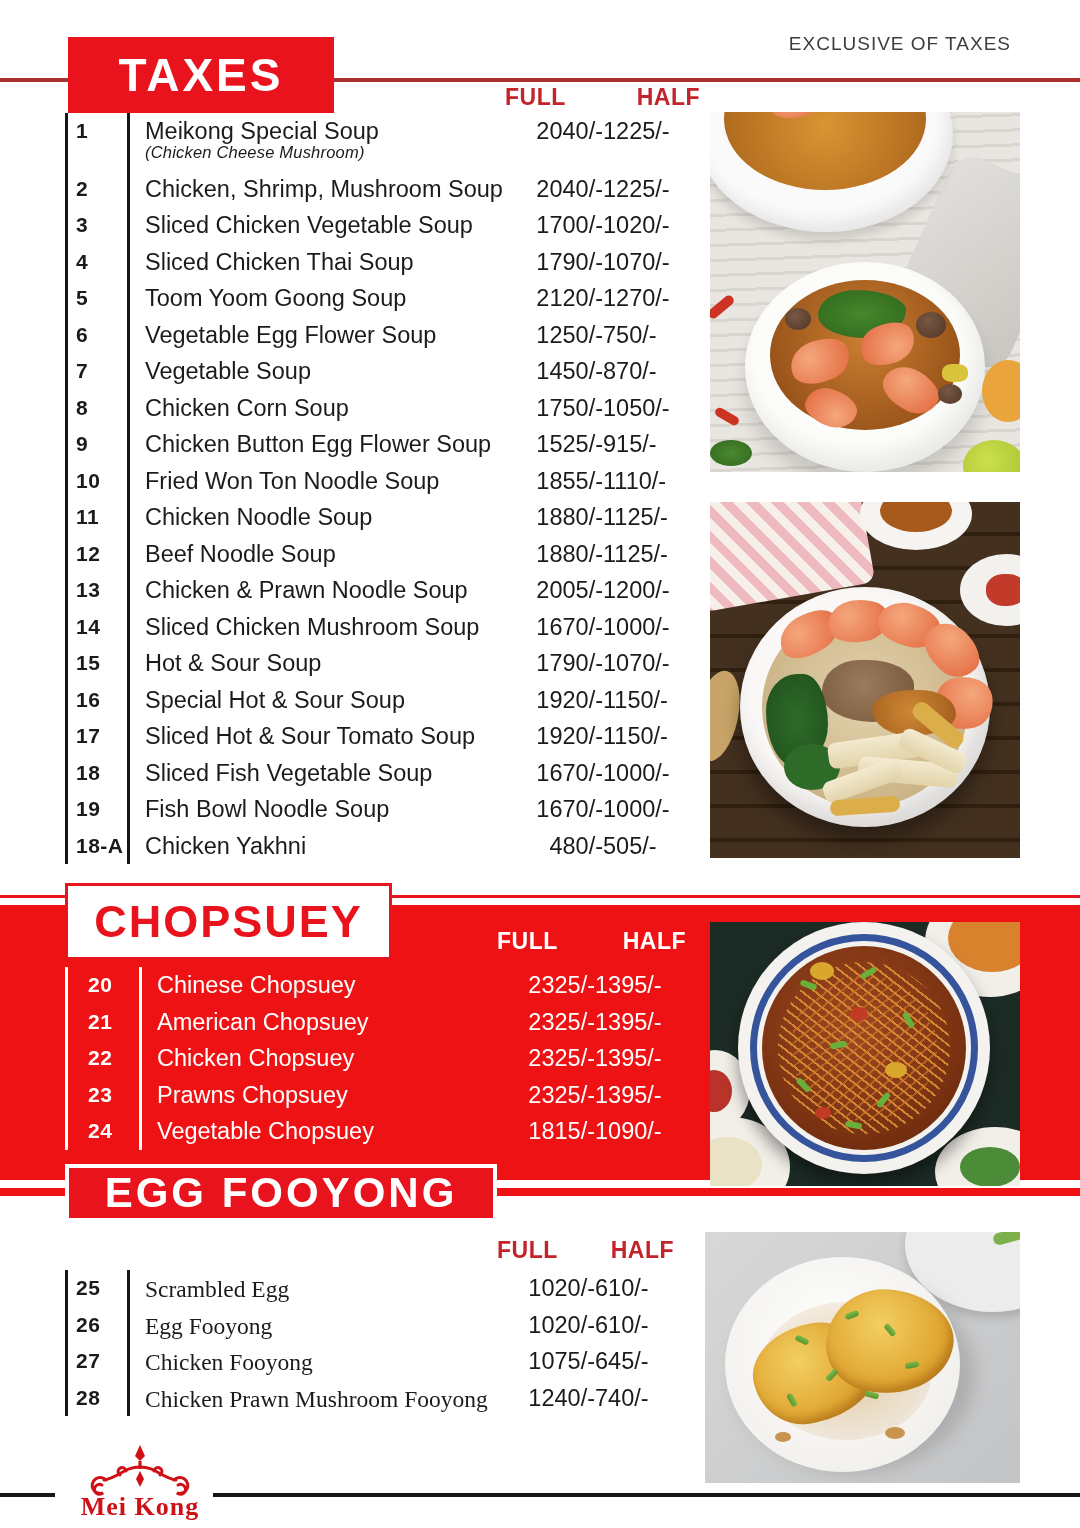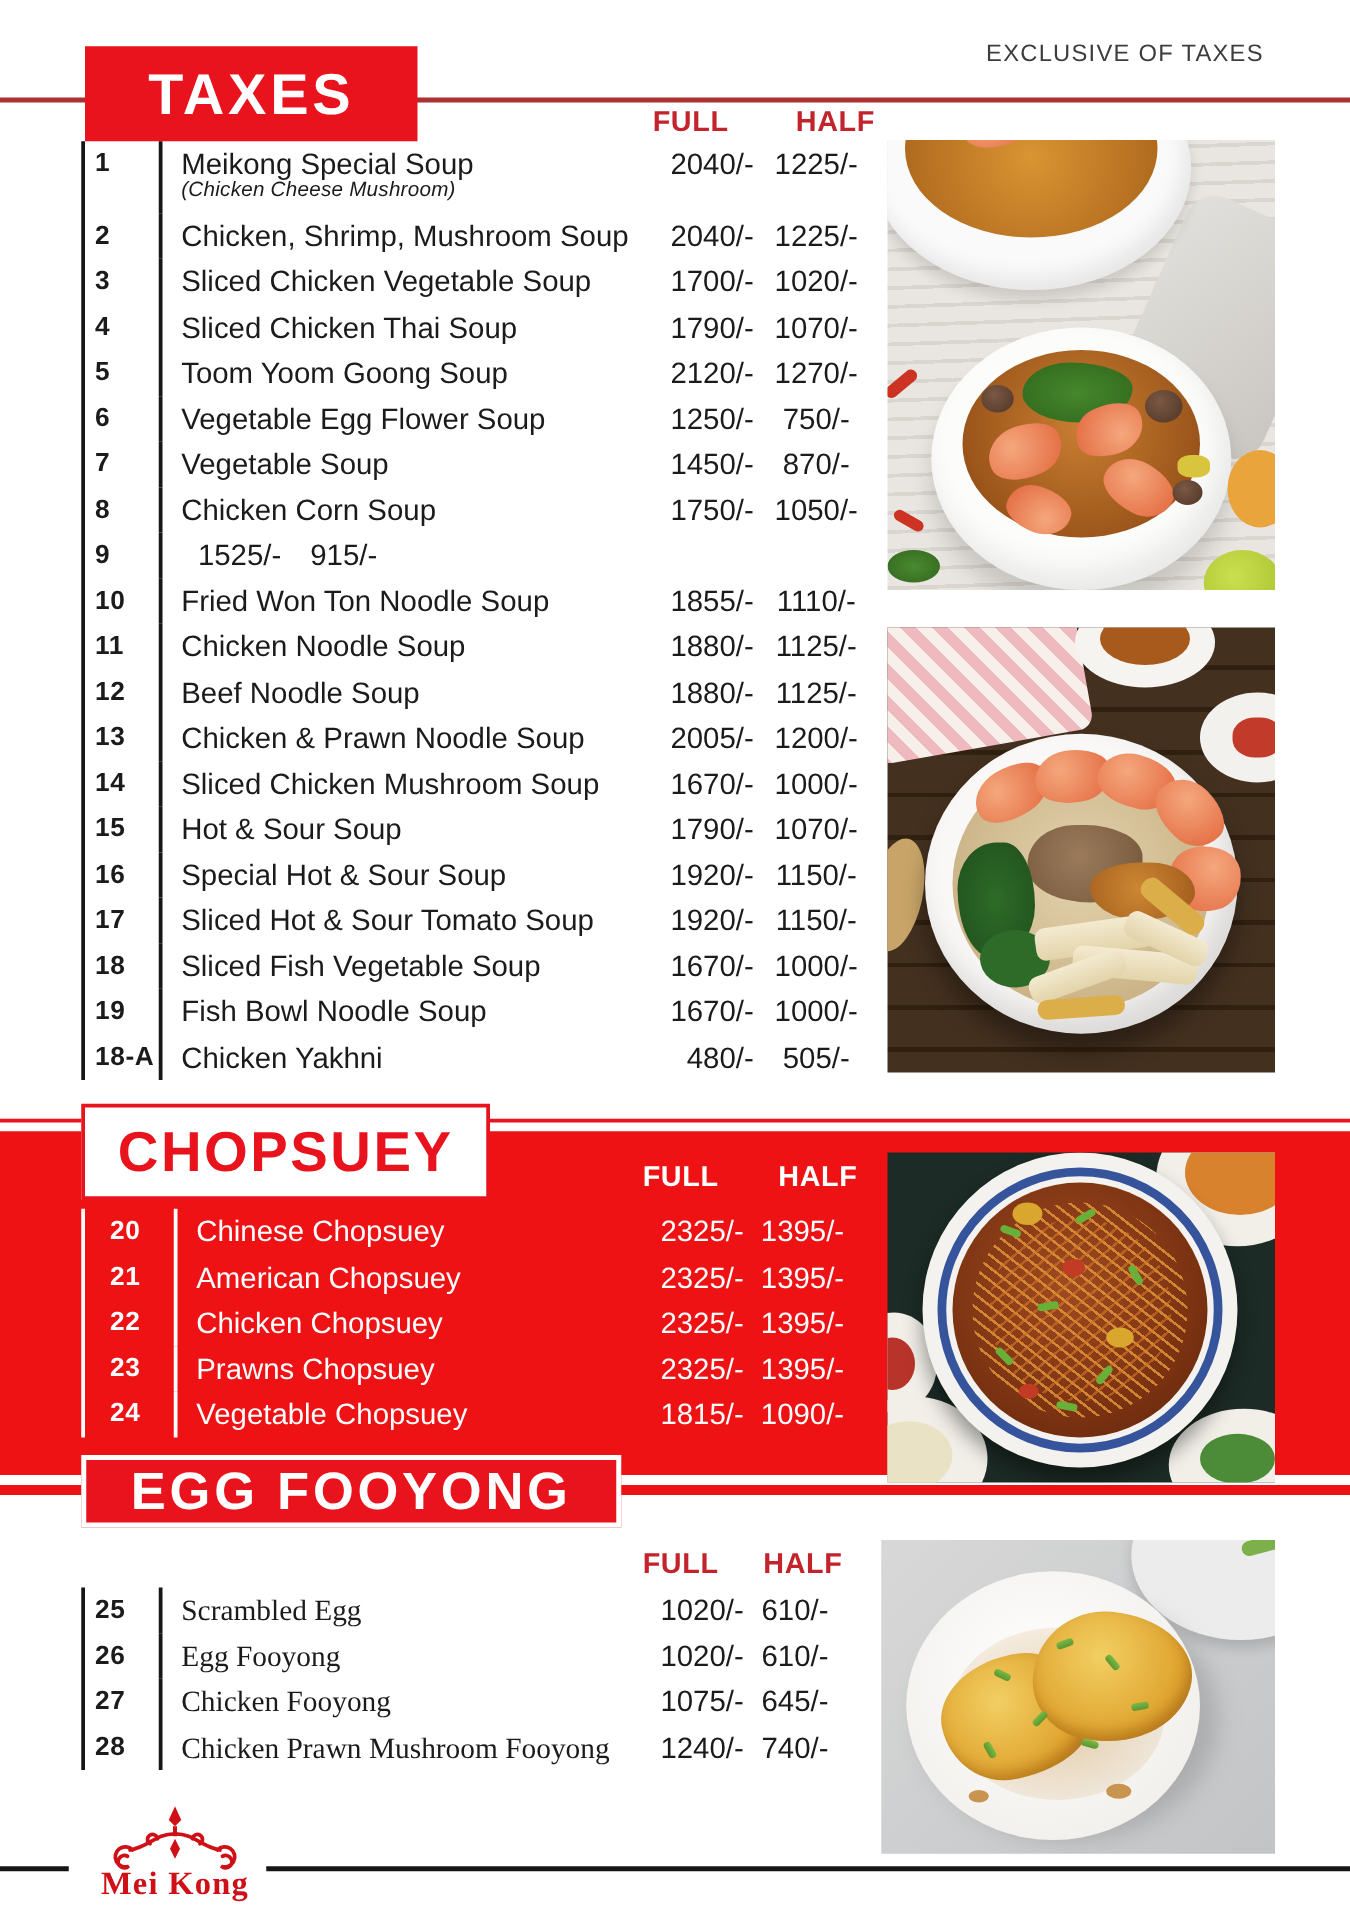--- a/index.html
+++ b/index.html
@@ -9,38 +9,38 @@
   
   .tax-note{position:absolute;top:33px;right:69px;font-size:19px;letter-spacing:1px;color:#3d3d3d;}
   .top-red-line{position:absolute;top:78px;left:0;width:1080px;height:4px;background:#a93132;}
   .soups-title{position:absolute;left:68px;top:37px;width:266px;height:76px;background:#e8131d;
     color:#fff;font-size:46px;font-weight:700;letter-spacing:3px;display:flex;align-items:center;
     justify-content:center;z-index:2;}
 
   
   .col-headers{position:absolute;display:flex;font-weight:700;font-size:23px;color:#c3232a;letter-spacing:.5px;z-index:3;}
   .col-headers .sp{flex:1;}
-  .col-headers .hf{width:95px;text-align:center;}
+  .col-headers .hf{width:95px;text-align:left;}
   .col-headers .hh{width:100px;text-align:right;}
   .soups-headers{left:65px;top:84px;width:635px;}
   .chopsuey-headers{left:65px;top:928px;width:621px;color:#fff;}
   .chopsuey-headers .hh{width:94px;}
   .egg-headers{left:65px;top:1237px;width:609px;}
   .egg-headers .hh{width:82px;}
 
   
   .items{position:absolute;z-index:3;}
   .item-row{display:flex;min-height:36.5px;align-items:stretch;}
   .cell-num{width:62px;border-right:3px solid #161616;font-weight:700;font-size:21px;
     line-height:36.5px;padding-left:8px;box-sizing:border-box;letter-spacing:.5px;}
   .cell-name{flex:1;padding-left:15px;font-size:23.5px;}
   .nm{line-height:36.5px;}
   .cell-sub{font-size:16.5px;line-height:18px;margin-top:-7px;padding-bottom:10px;letter-spacing:.2px;font-style:italic;}
   .cell-full{width:95px;text-align:right;font-size:23.5px;line-height:36.5px;}
-  .cell-half{width:100px;text-align:center;font-size:23.5px;line-height:36.5px;}
+  .cell-half{width:100px;text-align:left;font-size:23.5px;line-height:36.5px;}
   .soups-items{left:65px;top:113px;width:635px;border-left:3px solid #161616;}
   .chopsuey-items{left:65px;top:967px;width:621px;border-left:3px solid #fff;color:#fff;}
   .chopsuey-items .cell-num{border-right-color:#fff;margin-left:12px;}
   .chopsuey-items .cell-half{width:94px;}
   .egg-items{left:65px;top:1270px;width:609px;border-left:3px solid #161616;}
   .egg-items .cell-half{width:82px;}
   .egg-items .nm{line-height:30px;padding-top:4px;font-family:Liberation Serif, serif;}
 
   
   .chop-topline{position:absolute;top:895px;left:0;width:1080px;height:3px;background:#e8131d;}
@@ -253,20 +253,23 @@
       <div class="item-row">
         <div class="cell-num">8</div>
         <div class="cell-name">
           <div class="nm">Chicken Corn Soup</div>
         </div>
         <div class="cell-full">1750/-</div>
         <div class="cell-half">1050/-</div>
       </div>
       <div class="item-row">
         <div class="cell-num">9</div>
+        <div class="cell-name">
+          <div class="nm">Chicken Button Egg Flower Soup</div>
+        </div>
         <div class="cell-full">1525/-</div>
         <div class="cell-half">915/-</div>
       </div>
       <div class="item-row">
         <div class="cell-num">10</div>
         <div class="cell-name">
           <div class="nm">Fried Won Ton Noodle Soup</div>
         </div>
         <div class="cell-full">1855/-</div>
         <div class="cell-half">1110/-</div>

